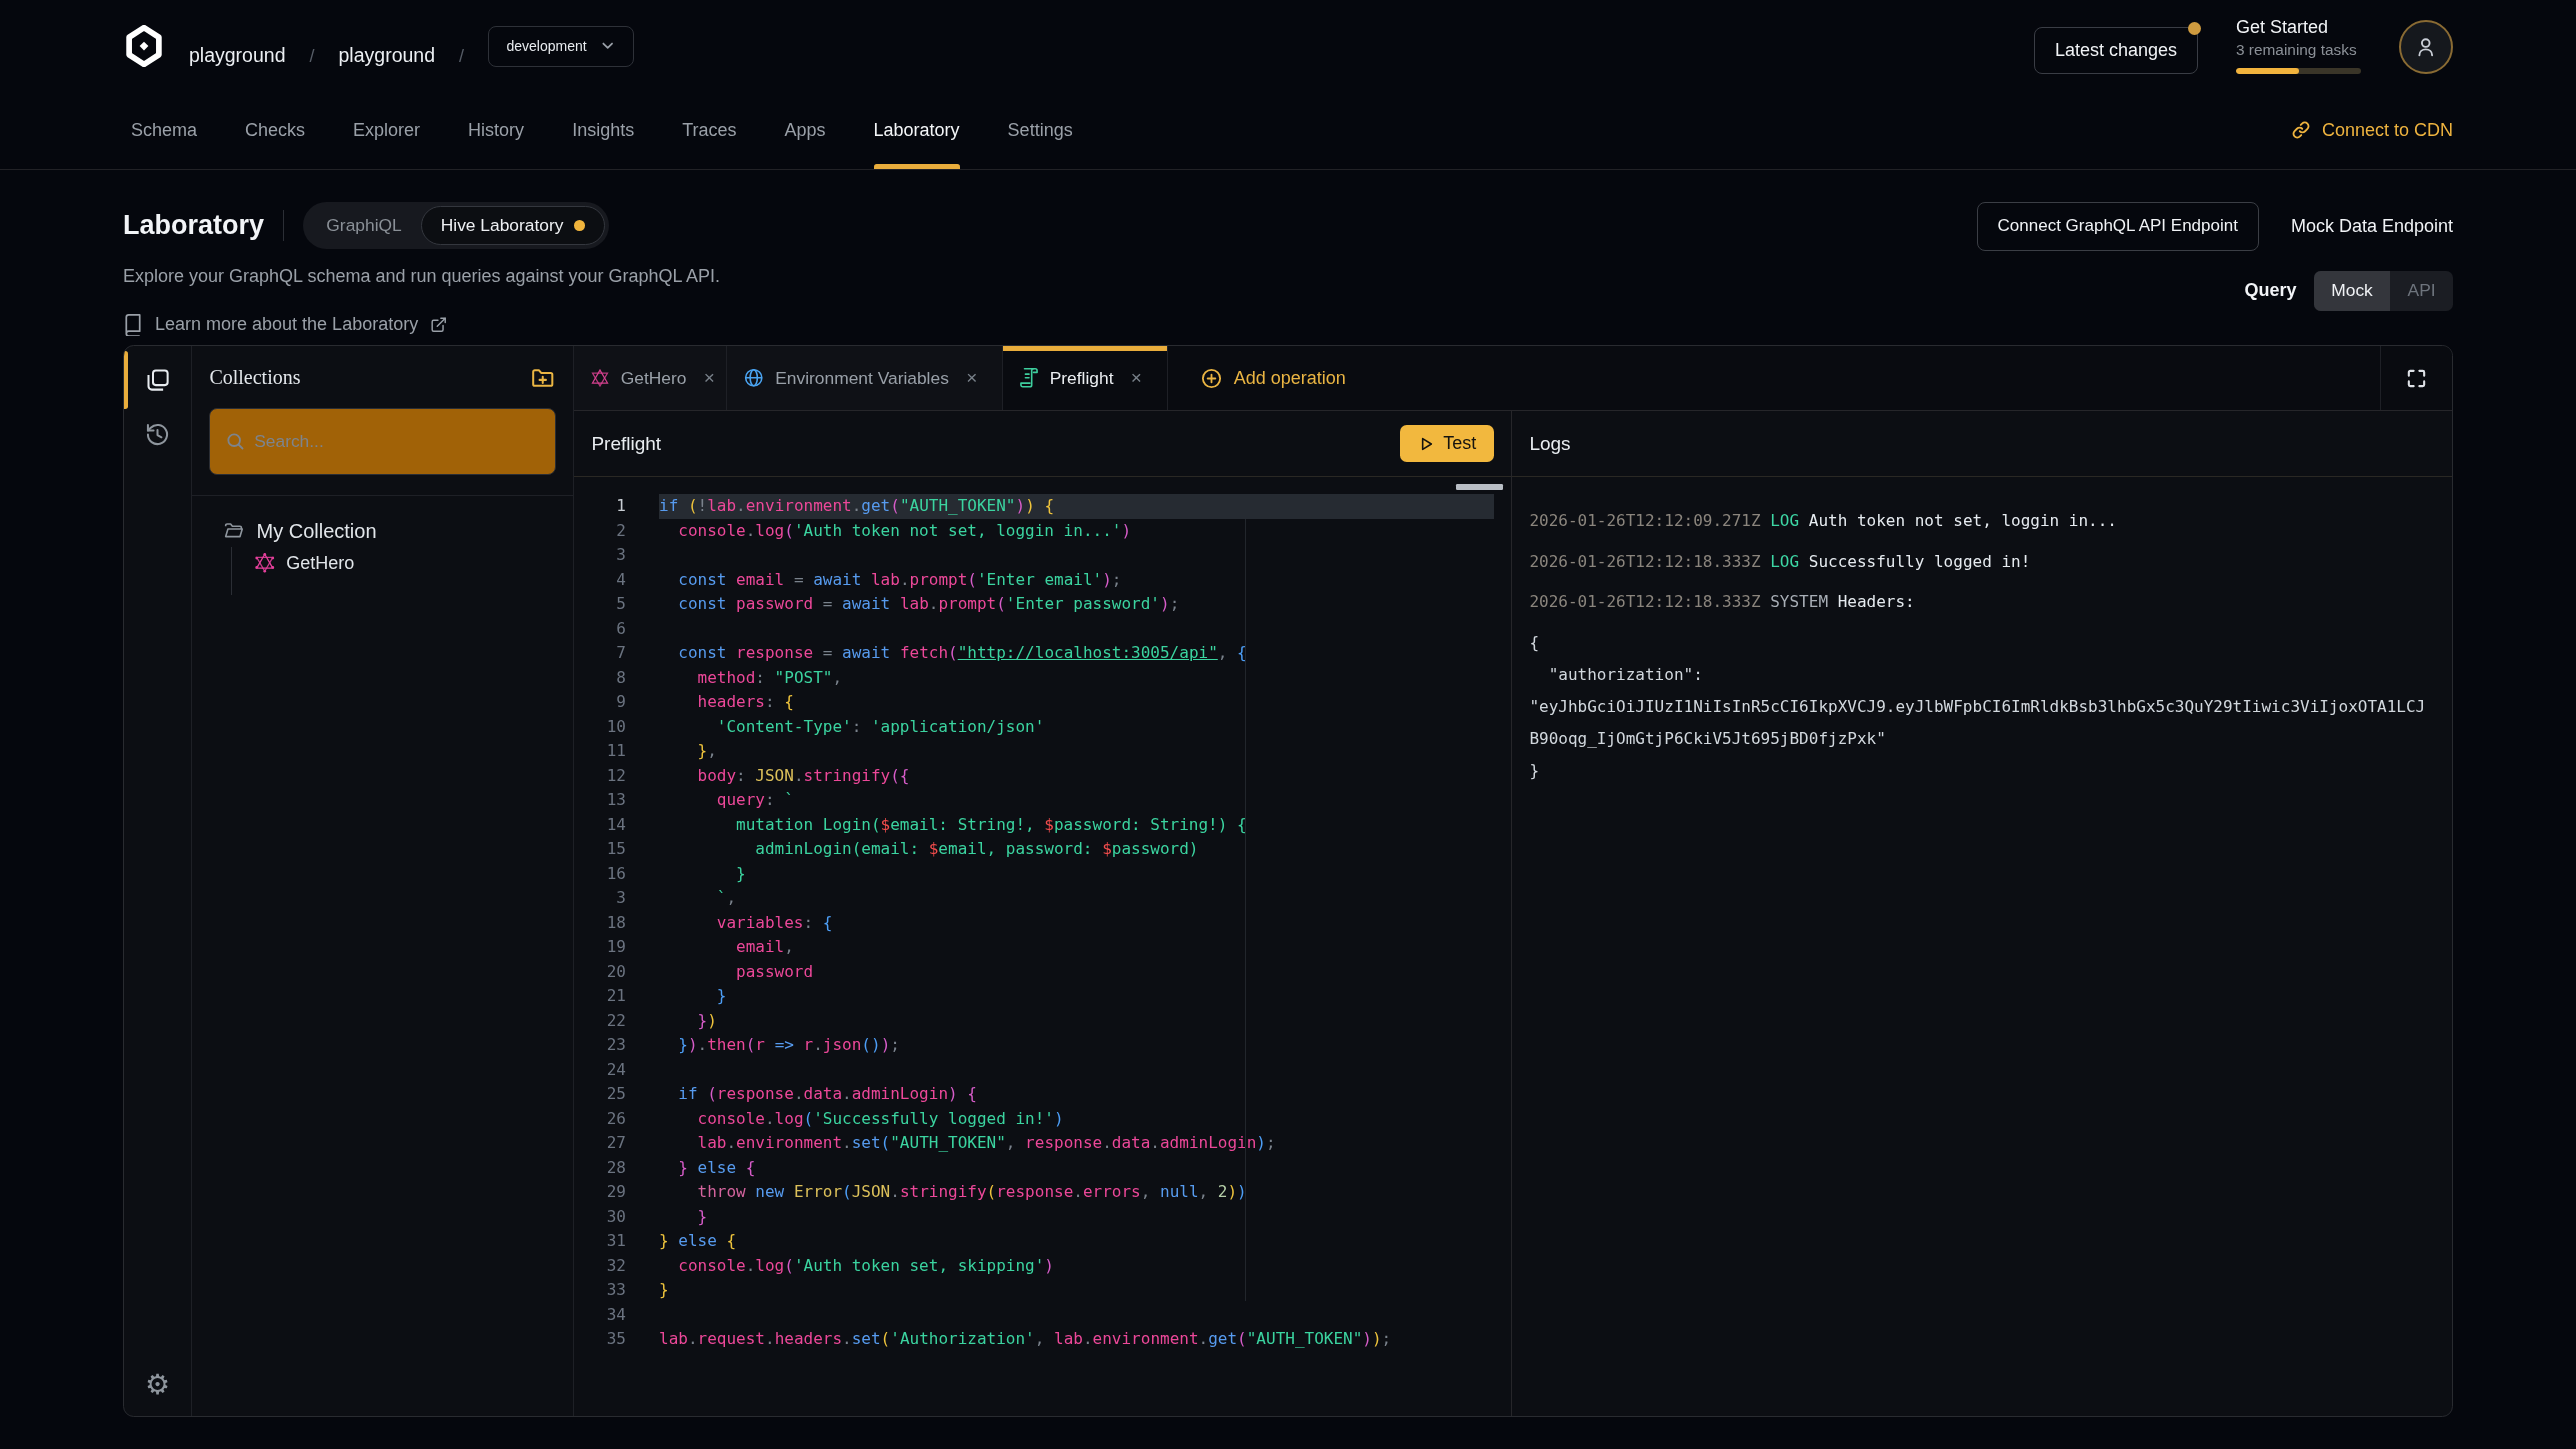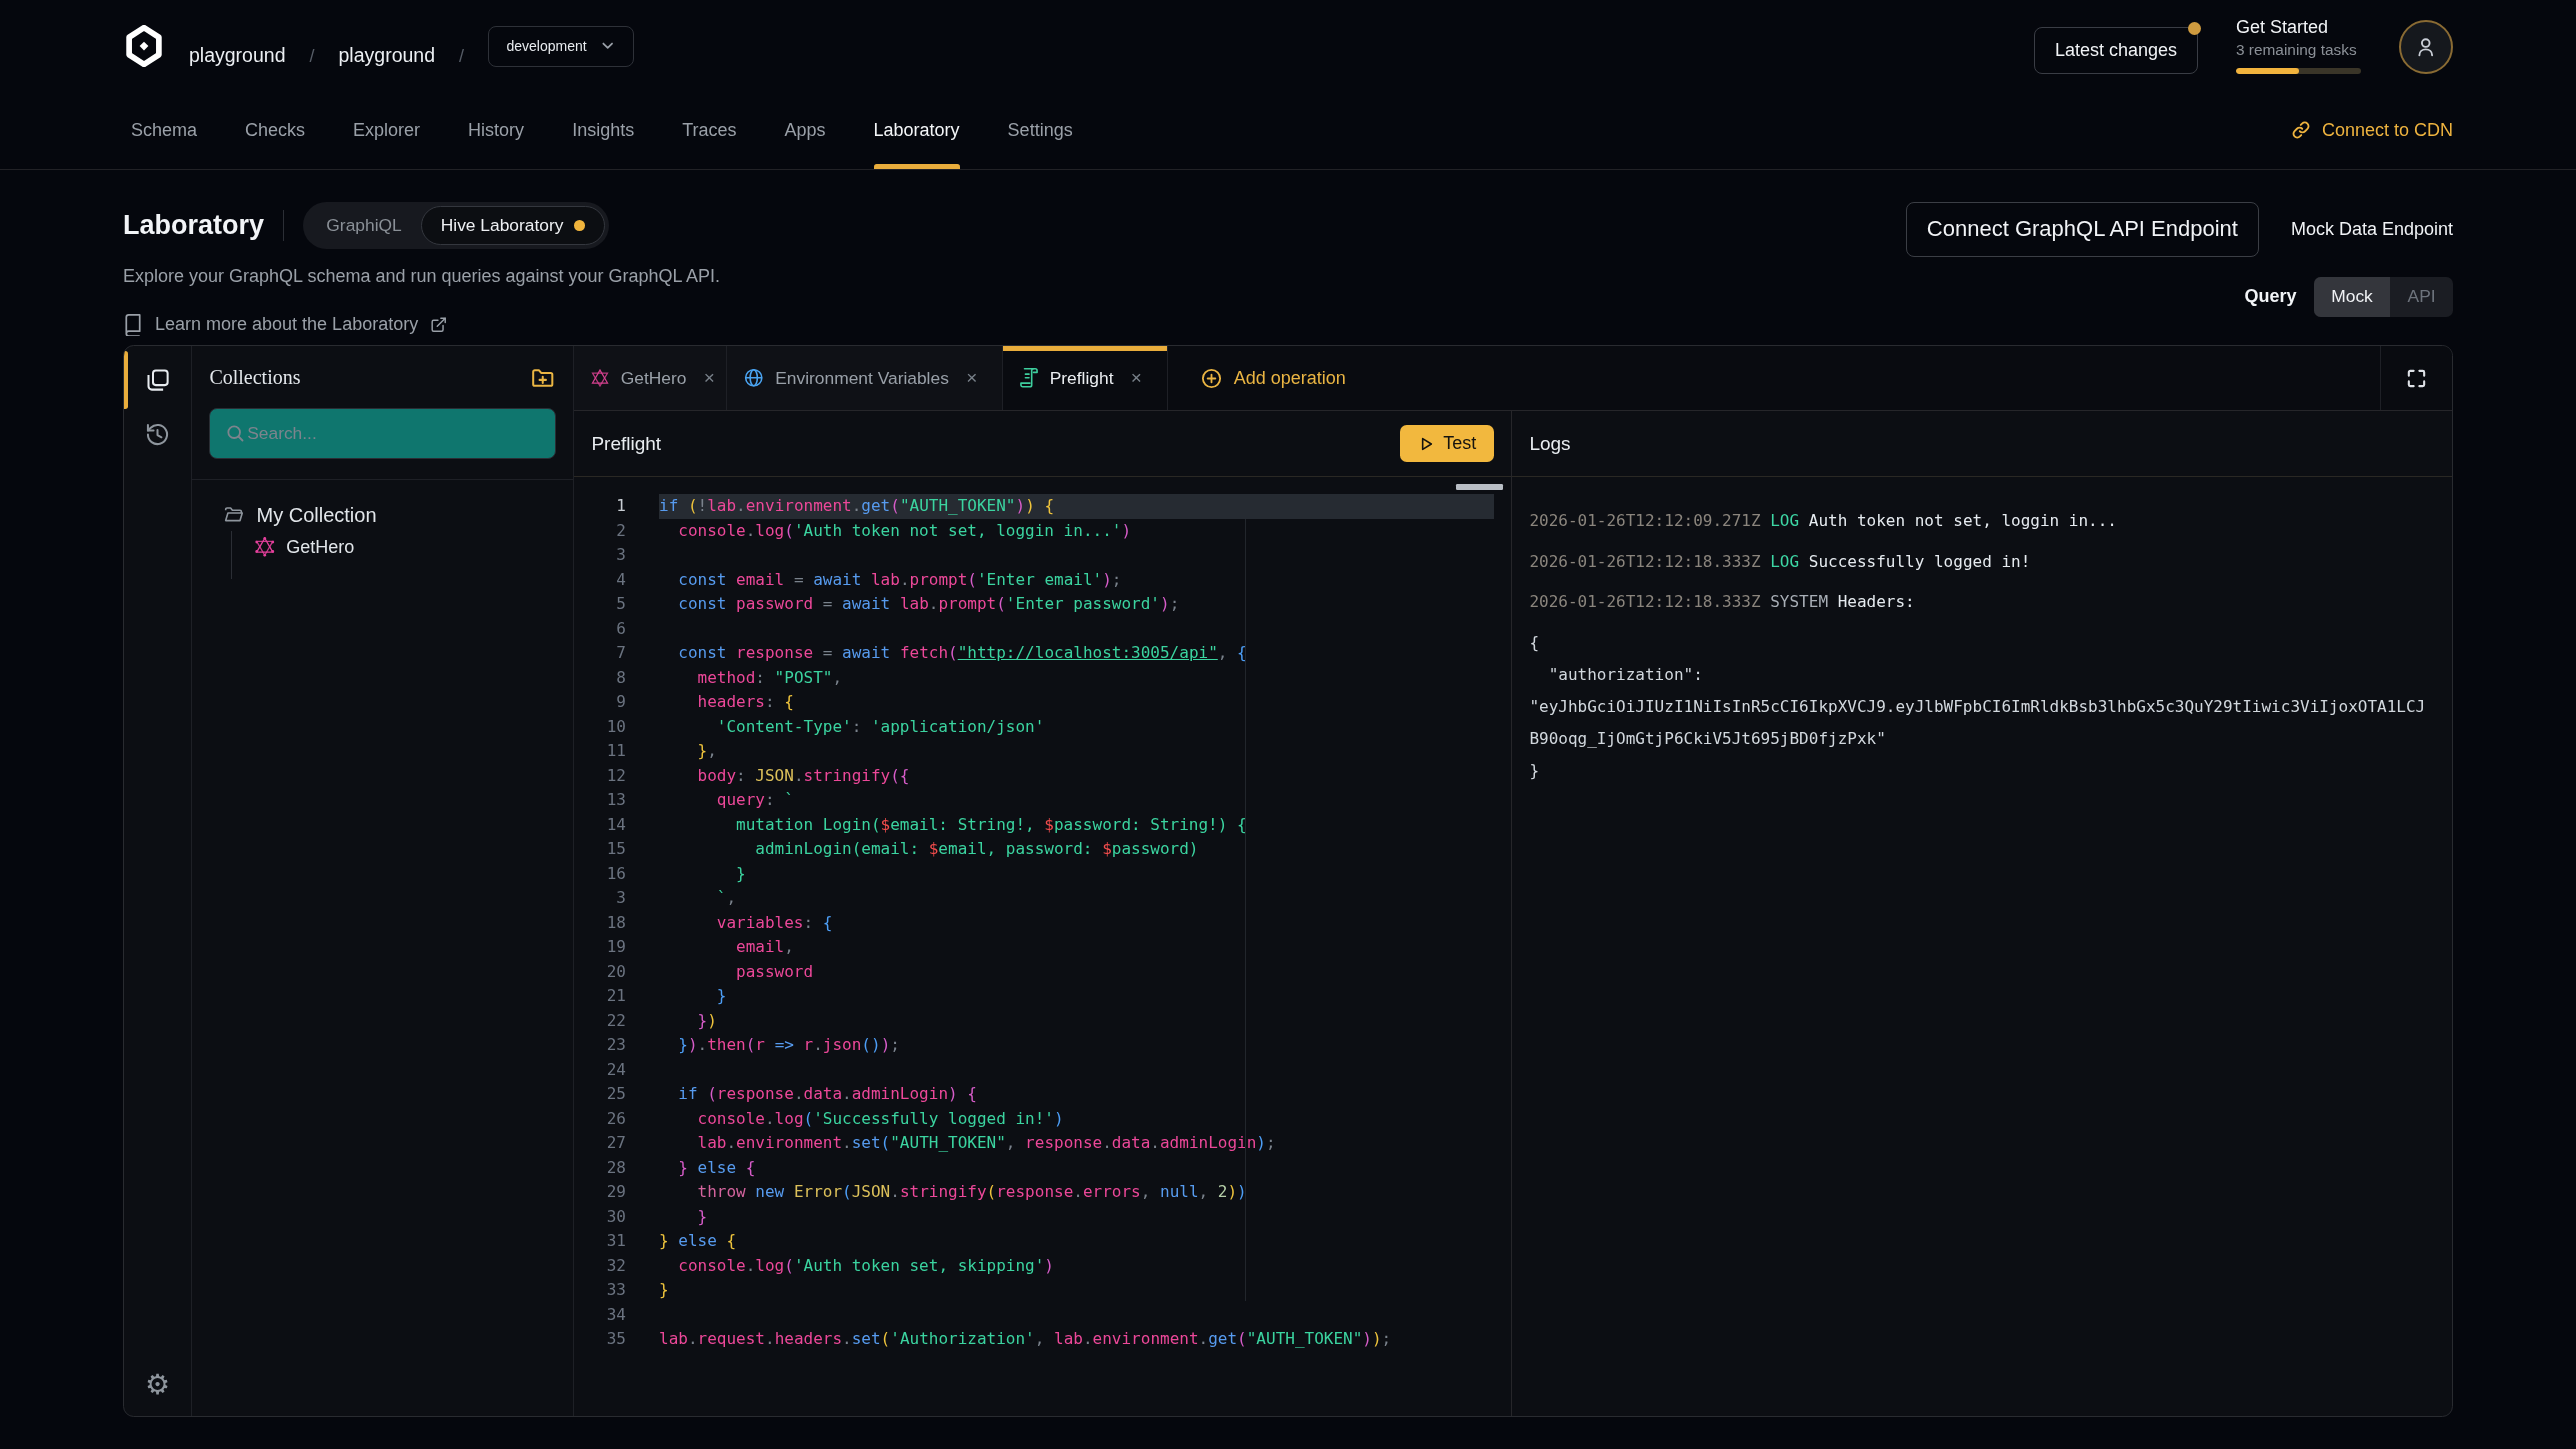--- a/index.html
+++ b/index.html
@@ -44,21 +44,21 @@
   .page-title { font-size:27px; font-weight:bold; color:#f2f4f7; }
   .title-div { width:1.3px; height:31px; background:#2b2e35; }
   .mode-pill { display:flex; align-items:center; background:#17191f; border-radius:27px; padding:4px; }
   .mode-opt { font-size:17.4px; color:#8a9097; padding:8px 19px; border-radius:23px; cursor:pointer; }
   .mode-opt.active { color:#eef0f3; border:1.3px solid #34373e; background:#0c0e12; display:flex; align-items:center; gap:10.7px; }
   .mode-dot { width:10.7px; height:10.7px; border-radius:50%; background:#f0b43c; }
   .lab-sub { margin-top:17.4px; font-size:18px; color:#9aa0a8; }
   .learn-row { margin-top:25.5px; display:flex; align-items:center; gap:12px; font-size:18px; color:#9aa0a8; cursor:pointer; }
   .labhead-right { display:flex; flex-direction:column; align-items:flex-end; gap:20px; }
   .endpoint-row { display:flex; align-items:center; gap:32px; }
-  .connect-btn { border:1.3px solid #3b3e45; border-radius:8px; padding:13.4px 20px; font-size:22px;
+  .connect-btn { border:1.3px solid #3b3e45; border-radius:8px; padding:13.4px 20px; font-size:17px;
                  color:#f1f3f6; background:transparent; cursor:pointer; }
   .mock-label { font-size:18px; color:#f1f3f6; }
   .query-row { display:flex; align-items:center; gap:17.4px; }
   .query-label { font-size:18px; font-weight:bold; color:#f2f4f7; }
   .seg { display:flex; background:#1b1d23; border-radius:6.7px; overflow:hidden; }
   .seg-opt { font-size:17.4px; padding:9.4px 17.4px; color:#6e747d; cursor:pointer; }
   .seg-opt.active { background:#34363c; color:#f0f2f5; }
 
   
   .workbench { position:absolute; left:123px; right:123px; top:345px; bottom:32px;
@@ -68,22 +68,22 @@
           flex-direction:column; align-items:center; padding-top:20px; }
   .rail-indicator { position:absolute; left:0; top:5.4px; width:4px; height:58px; background:#e9ad3c; border-radius:0 2.7px 2.7px 0; }
   .rail-icon { cursor:pointer; margin-bottom:28px; }
   .rail-gear { position:absolute; bottom:14.8px; font-size:28px; color:#8e959d; cursor:pointer; }
 
   .sidebar { flex:0 0 382px; border-right:1.3px solid #1e2026; display:flex; flex-direction:column; }
   .sb-head { padding:19px 17.4px 20px 17.4px; border-bottom:1.3px solid #1e2026; }
   .sb-title-row { display:flex; align-items:center;font-family:Liberation Serif, serif; }
   .sb-title { font-size:20px; color:#e4e8ec; }
   .sb-addfolder { margin-left:auto; cursor:pointer; }
-  .search { margin-top:17.4px; display:flex; align-items:center; gap:2px; height:51px; border:1.3px solid #2a2d34;
-            border-radius:8px; background:#0f766e; padding:0 14.8px; }
+  .search { margin-top:17.4px; display:flex; align-items:center; gap:9px; height:67px; border:1.3px solid #2a2d34;
+            border-radius:8px; background:#a16207; padding:0 14.8px; }
   .search input { flex:1; background:transparent; border:none; outline:none; font-size:17.4px;
                   color:#c7ccd2; font-family:"Liberation Sans", sans-serif; }
   .search input::placeholder { color:#7d848d; }
   .tree { padding-top:24px; }
   .tree-folder { display:flex; align-items:flex-start; gap:12px; padding-left:31px; font-size:20px; color:#e2e6ea; cursor:pointer; }
   .tree-child { position:relative; margin-top:9.4px; display:flex; align-items:center; gap:10.7px;
                 padding-left:62px; font-size:18px; color:#e2e6ea; cursor:pointer; }
   .tree-vline { position:absolute; left:39px; top:-5.4px; height:48px; width:1.3px; background:#2b2e35; }
 
   .main { flex:1; display:flex; flex-direction:column; min-width:0; }

